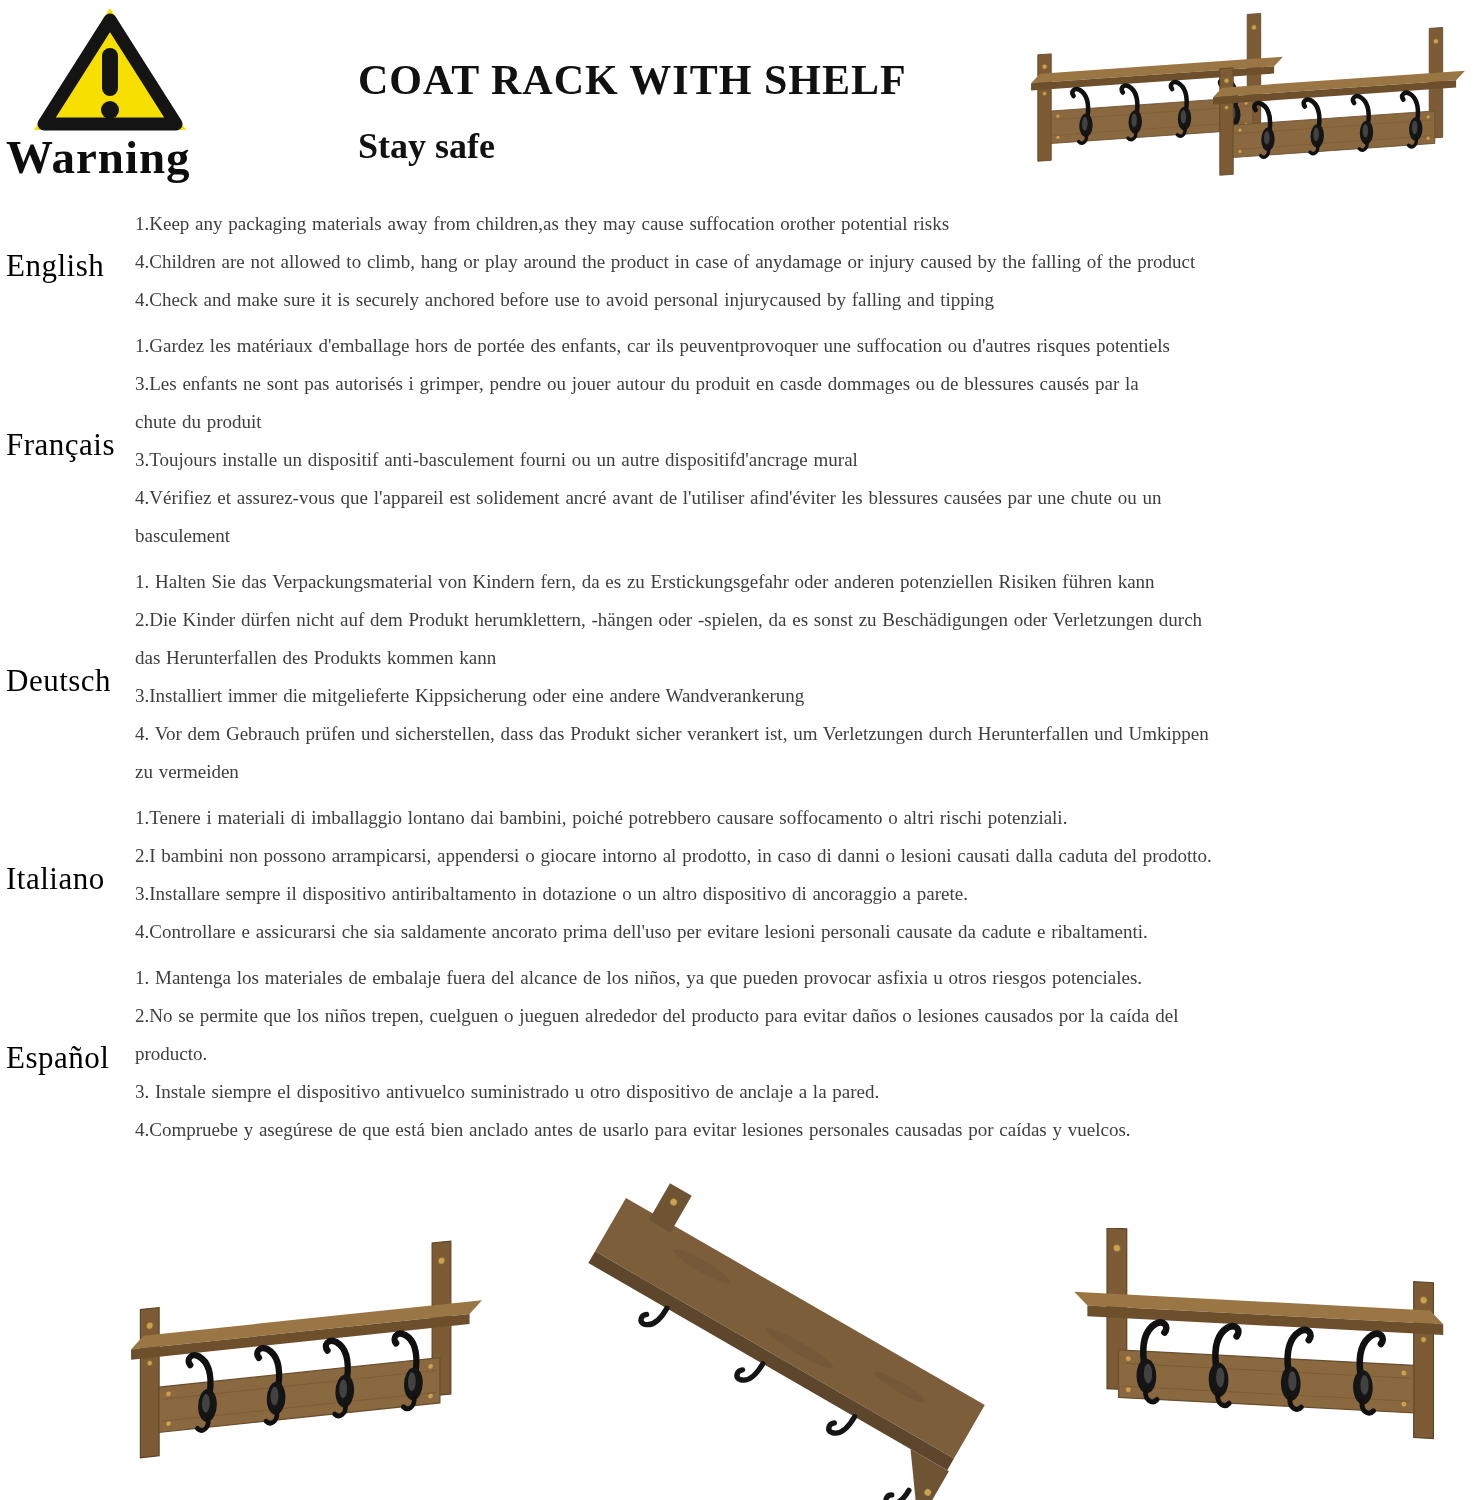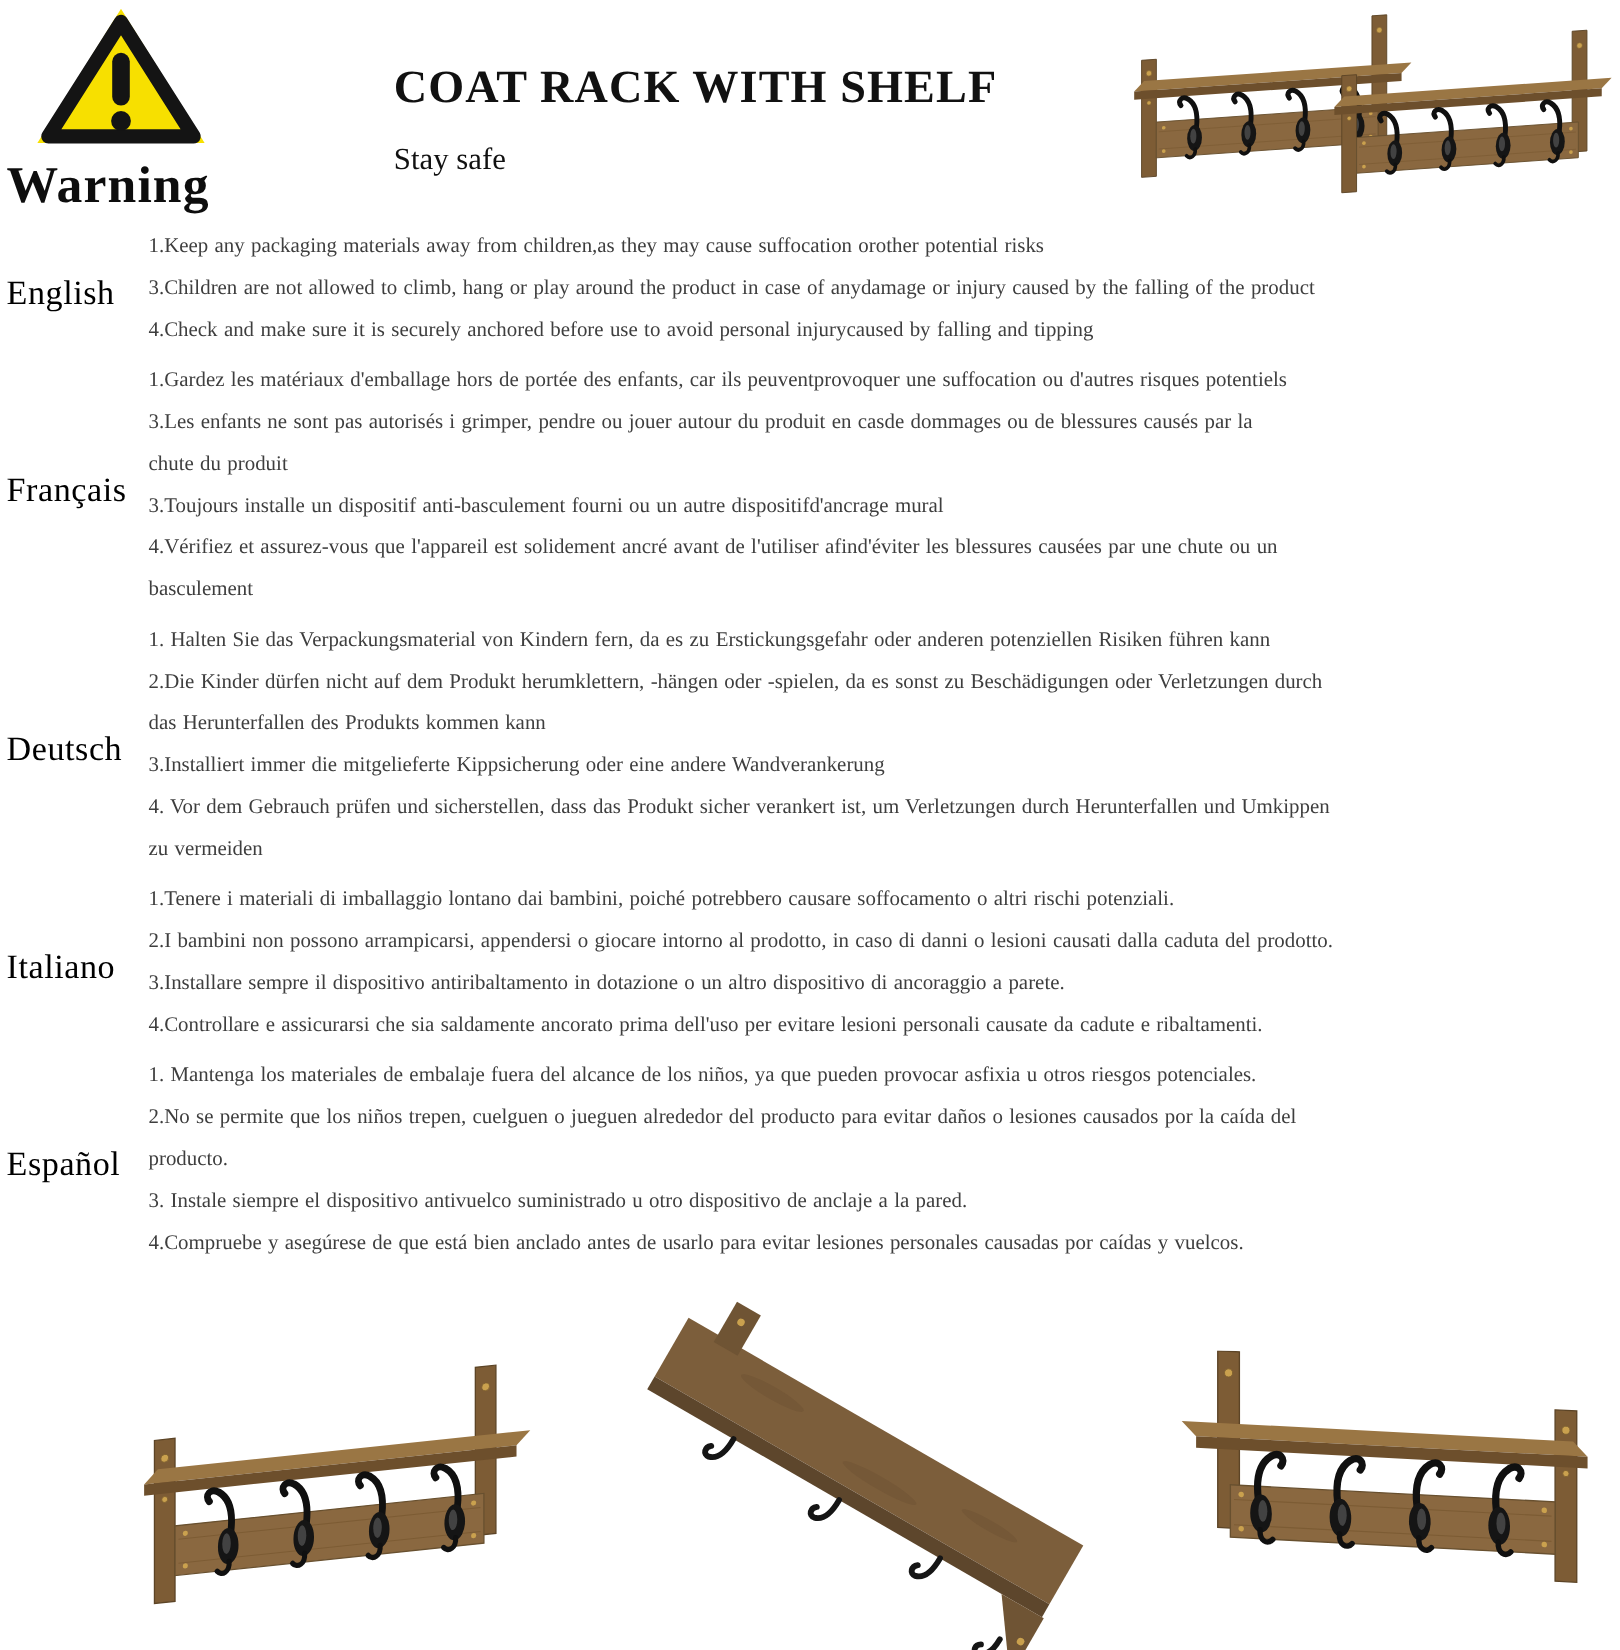--- a/index.html
+++ b/index.html
@@ -7,32 +7,32 @@
     position:relative;
     width:1473px;
     height:1500px;
     background:#ffffff;
     font-family:"Liberation Sans","DejaVu Sans",sans-serif;
     overflow:hidden;
   }
   
   .warning-icon-wrap{position:absolute;left:30px;top:4px;width:160px;height:130px;}
   .warning-word{
-    position:absolute;left:6px;top:142px;width:230px;
+    position:absolute;left:6px;top:130px;width:230px;
     font-family:"Liberation Serif","DejaVu Serif",serif;
     font-weight:bold;font-size:47px;color:#0d0d0d;letter-spacing:1px;
   }
   .title-block{position:absolute;left:358px;top:56px;width:668px;text-align:left;}
   .doc-title{
     font-family:"Liberation Serif","DejaVu Serif",serif;
     font-weight:bold;font-size:42px;color:#111;margin:0;line-height:48px;letter-spacing:1px;
   }
   .doc-subtitle{
     font-family:"Liberation Serif","DejaVu Serif",serif;
-    font-weight:normal;font-size:28px;color:#111;margin:20px 0 0 0;line-height:44px;
+    font-weight:bold;font-size:36px;color:#111;margin:20px 0 0 0;line-height:44px;
   }
   .top-product{position:absolute;right:2px;top:2px;width:458px;height:206px;}
   
   .sections{position:absolute;left:6px;top:212px;width:1460px;}
   .section{display:flex;flex-direction:row;align-items:center;margin-bottom:8px;}
   .section-label{
     flex:0 0 129px;width:129px;
     font-family:"Liberation Serif","DejaVu Serif",serif;
     font-size:31px;color:#000;margin-top:-7px;letter-spacing:0.5px;
   }
@@ -107,21 +107,21 @@
         <use href="#coatrack" xlink:href="#coatrack"></use>
       </g>
     </svg>
   </div>
 
   <div class="sections" id="sections">
       <div class="section">
         <div class="section-label">English</div>
         <div class="section-body">
           <p class="warning-line">1.Keep any packaging materials away from children,as they may cause suffocation orother potential risks</p>
-          <p class="warning-line">3.Children are not allowed to climb, hang or play around the product in case of anydamage or injury caused by the falling of the product</p>
+          <p class="warning-line">4.Children are not allowed to climb, hang or play around the product in case of anydamage or injury caused by the falling of the product</p>
           <p class="warning-line">4.Check and make sure it is securely anchored before use to avoid personal injurycaused by falling and tipping</p>
         </div>
       </div>
       <div class="section">
         <div class="section-label">Français</div>
         <div class="section-body">
           <p class="warning-line">1.Gardez les matériaux d'emballage hors de portée des enfants, car ils peuventprovoquer une suffocation ou d'autres risques potentiels</p>
           <p class="warning-line">3.Les enfants ne sont pas autorisés i grimper, pendre ou jouer autour du produit en casde dommages ou de blessures causés par la</p>
           <p class="warning-line">chute du produit</p>
           <p class="warning-line">3.Toujours installe un dispositif anti-basculement fourni ou un autre dispositifd'ancrage mural</p>

